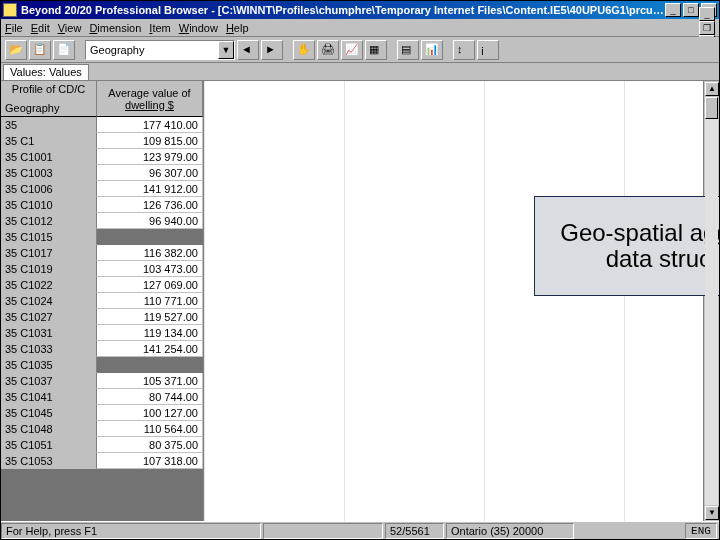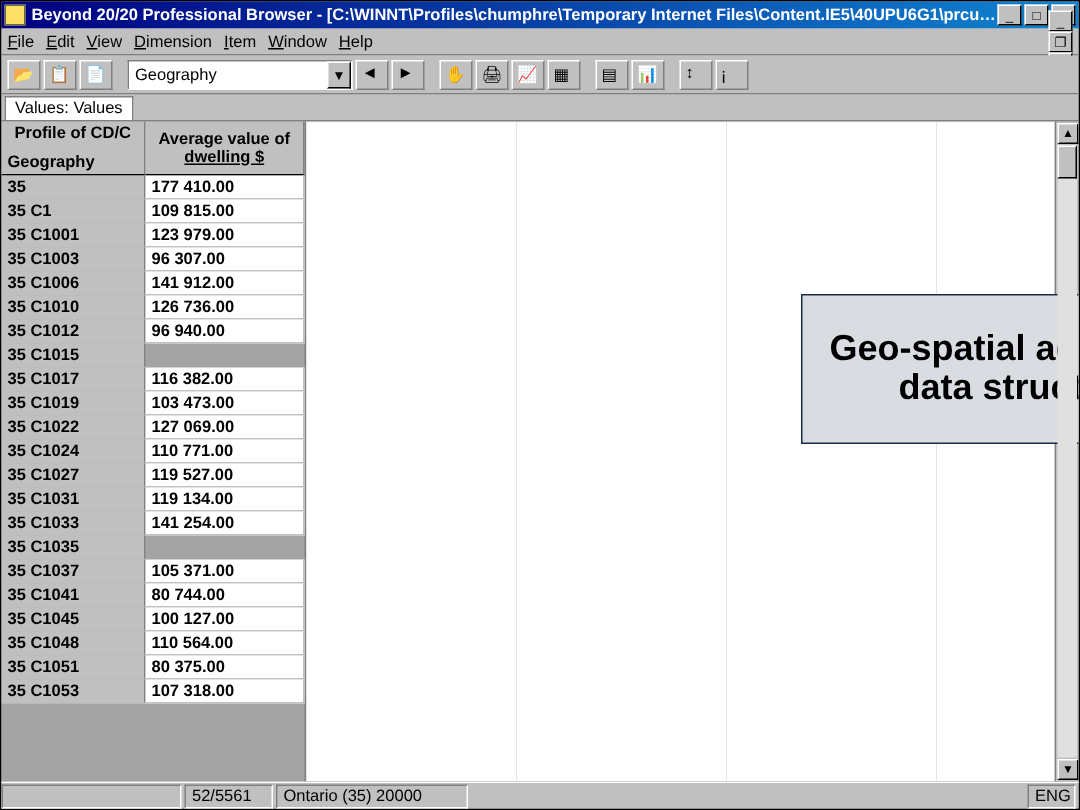--- a/index.html
+++ b/index.html
@@ -21,50 +21,50 @@
   .tbtn { width: 22px; height: 20px; background: #c0c0c0; border-top: 1px solid #fff; border-left: 1px solid #fff; border-right: 1px solid #808080; border-bottom: 1px solid #808080; display:flex; align-items:center; justify-content:center; cursor:pointer; }
   .tsep { width: 6px; }
   .geo-combo { display:flex; align-items:center; height: 20px; background:#fff; border-top:1px solid #808080; border-left:1px solid #808080; border-right:1px solid #fff; border-bottom:1px solid #fff; width: 150px; }
   .geo-combo .combo-text { padding: 0 4px; flex:1; font-size:11px; }
   .geo-combo .combo-btn { width:16px; height:18px; background:#c0c0c0; border-top:1px solid #fff; border-left:1px solid #fff; border-right:1px solid #000; border-bottom:1px solid #000; text-align:center; font-size:9px; line-height:16px; cursor:pointer; }
   .tbicon { width:14px; height:14px; }
   
   .tabstrip { display:flex; background:#c0c0c0; height:18px; align-items:flex-end; border-bottom:1px solid #808080; padding-left:2px; }
   .tab { background:#fff; border:1px solid #808080; border-bottom:none; height:16px; padding:0 6px; font-size:11px; line-height:15px; cursor:pointer; }
   
-  .gridwrap { flex:1; display:flex; background:#a3a3a3; position:relative; overflow:hidden;font-weight:bold; }
+  .gridwrap { flex:1; display:flex; background:#737373; position:relative; overflow:hidden; }
   .leftcols { display:flex; flex-direction:column; border-right:1px solid #808080; }
   .headercells { display:flex; }
   .hcell { background:#c0c0c0; border-right:1px solid #808080; border-bottom:1px solid #000; padding:2px 4px; font-size:11px; text-align:center; }
   .geo-col { width:96px; }
   .val-col { width:106px; }
   .header-geo { height:36px; display:flex; flex-direction:column; justify-content:space-between; }
   .header-val { height:36px; display:flex; flex-direction:column; justify-content:center; }
   .header-val .u { text-decoration: underline; }
   .datarow { display:flex; height:16px; }
   .rcell { border-right:1px solid #c0c0c0; border-bottom:1px solid #c0c0c0; padding:0 4px; font-size:11px; line-height:16px; background:#fff; overflow:hidden; white-space:nowrap; }
   .rcell.head { background:#c0c0c0; border-right:1px solid #808080; border-bottom:1px solid #c0c0c0; }
-  .rcell.val { }
+  .rcell.val { text-align:right; }
   .emptygrid { flex:1; position:relative; background:#fff; }
   .emptygrid .gridlines { position:absolute; inset:0; background-image: linear-gradient(to right, #e4e4e4 1px, transparent 1px); background-size: 140px 100%; }
   
   .overlay-box { position:absolute; left:330px; top:115px; width:290px; height:100px; background:#d9dde2; border:1px solid #1b2a4a; display:flex; align-items:center; justify-content:center; text-align:center; font-family: Arial, sans-serif; font-size:24px; line-height:1.1; padding:6px 10px; }
   
   .vscroll { width:16px; background:#c0c0c0; border-left:1px solid #808080; display:flex; flex-direction:column; }
   .sbtn { width:14px; height:14px; margin:1px; background:#c0c0c0; border-top:1px solid #fff; border-left:1px solid #fff; border-right:1px solid #000; border-bottom:1px solid #000; font-size:8px; text-align:center; line-height:12px; cursor:pointer; }
   .strack { flex:1; background:#e0e0e0; margin:0 1px; position:relative; }
   .sthumb { position:absolute; top:0; left:0; right:0; height:22px; background:#c0c0c0; border-top:1px solid #fff; border-left:1px solid #fff; border-right:1px solid #000; border-bottom:1px solid #000; }
   
   .statusbar { height:18px; background:#c0c0c0; border-top:1px solid #fff; display:flex; align-items:center; font-size:11px; }
   .statusbar .panel { border:1px solid; border-color:#808080 #fff #fff #808080; height:16px; padding:0 4px; line-height:14px; margin-right:2px; }
   .statusbar .panel.help { width:260px; }
   .statusbar .panel.gap { flex:0 0 120px; background:#c0c0c0; }
   .statusbar .panel.pos { width:59px; text-align:left; }
   .statusbar .panel.loc { width:128px; }
-  .statusbar .panel.lang { width:32px; text-align:center; margin-left:auto; }
+  .statusbar .panel.lang { width:32px; text-align:center; margin-left:auto;font-family:Liberation Mono, monospace; }
 </style>
 </head>
 <body>
 
 <div class="window">
 
   <div class="titlebar">
     <div class="app-icon"></div>
     <div class="title-text">Beyond 20/20 Professional Browser - [C:\WINNT\Profiles\chumphre\Temporary Internet Files\Content.IE5\40UPU6G1\prcum...</div>
     <div class="caption-btns">
@@ -255,19 +255,20 @@
     <div class="vscroll">
       <div class="sbtn">▲</div>
       <div class="strack">
         <div class="sthumb"></div>
       </div>
       <div class="sbtn">▼</div>
     </div>
   </div>
 
   <div class="statusbar">
+    <div class="panel help">For Help, press F1</div>
     <div class="panel gap"></div>
     <div class="panel pos">52/5561</div>
     <div class="panel loc">Ontario (35)  20000</div>
     <div class="panel lang">ENG</div>
   </div>
 
 </div>
 
 </body></html>

